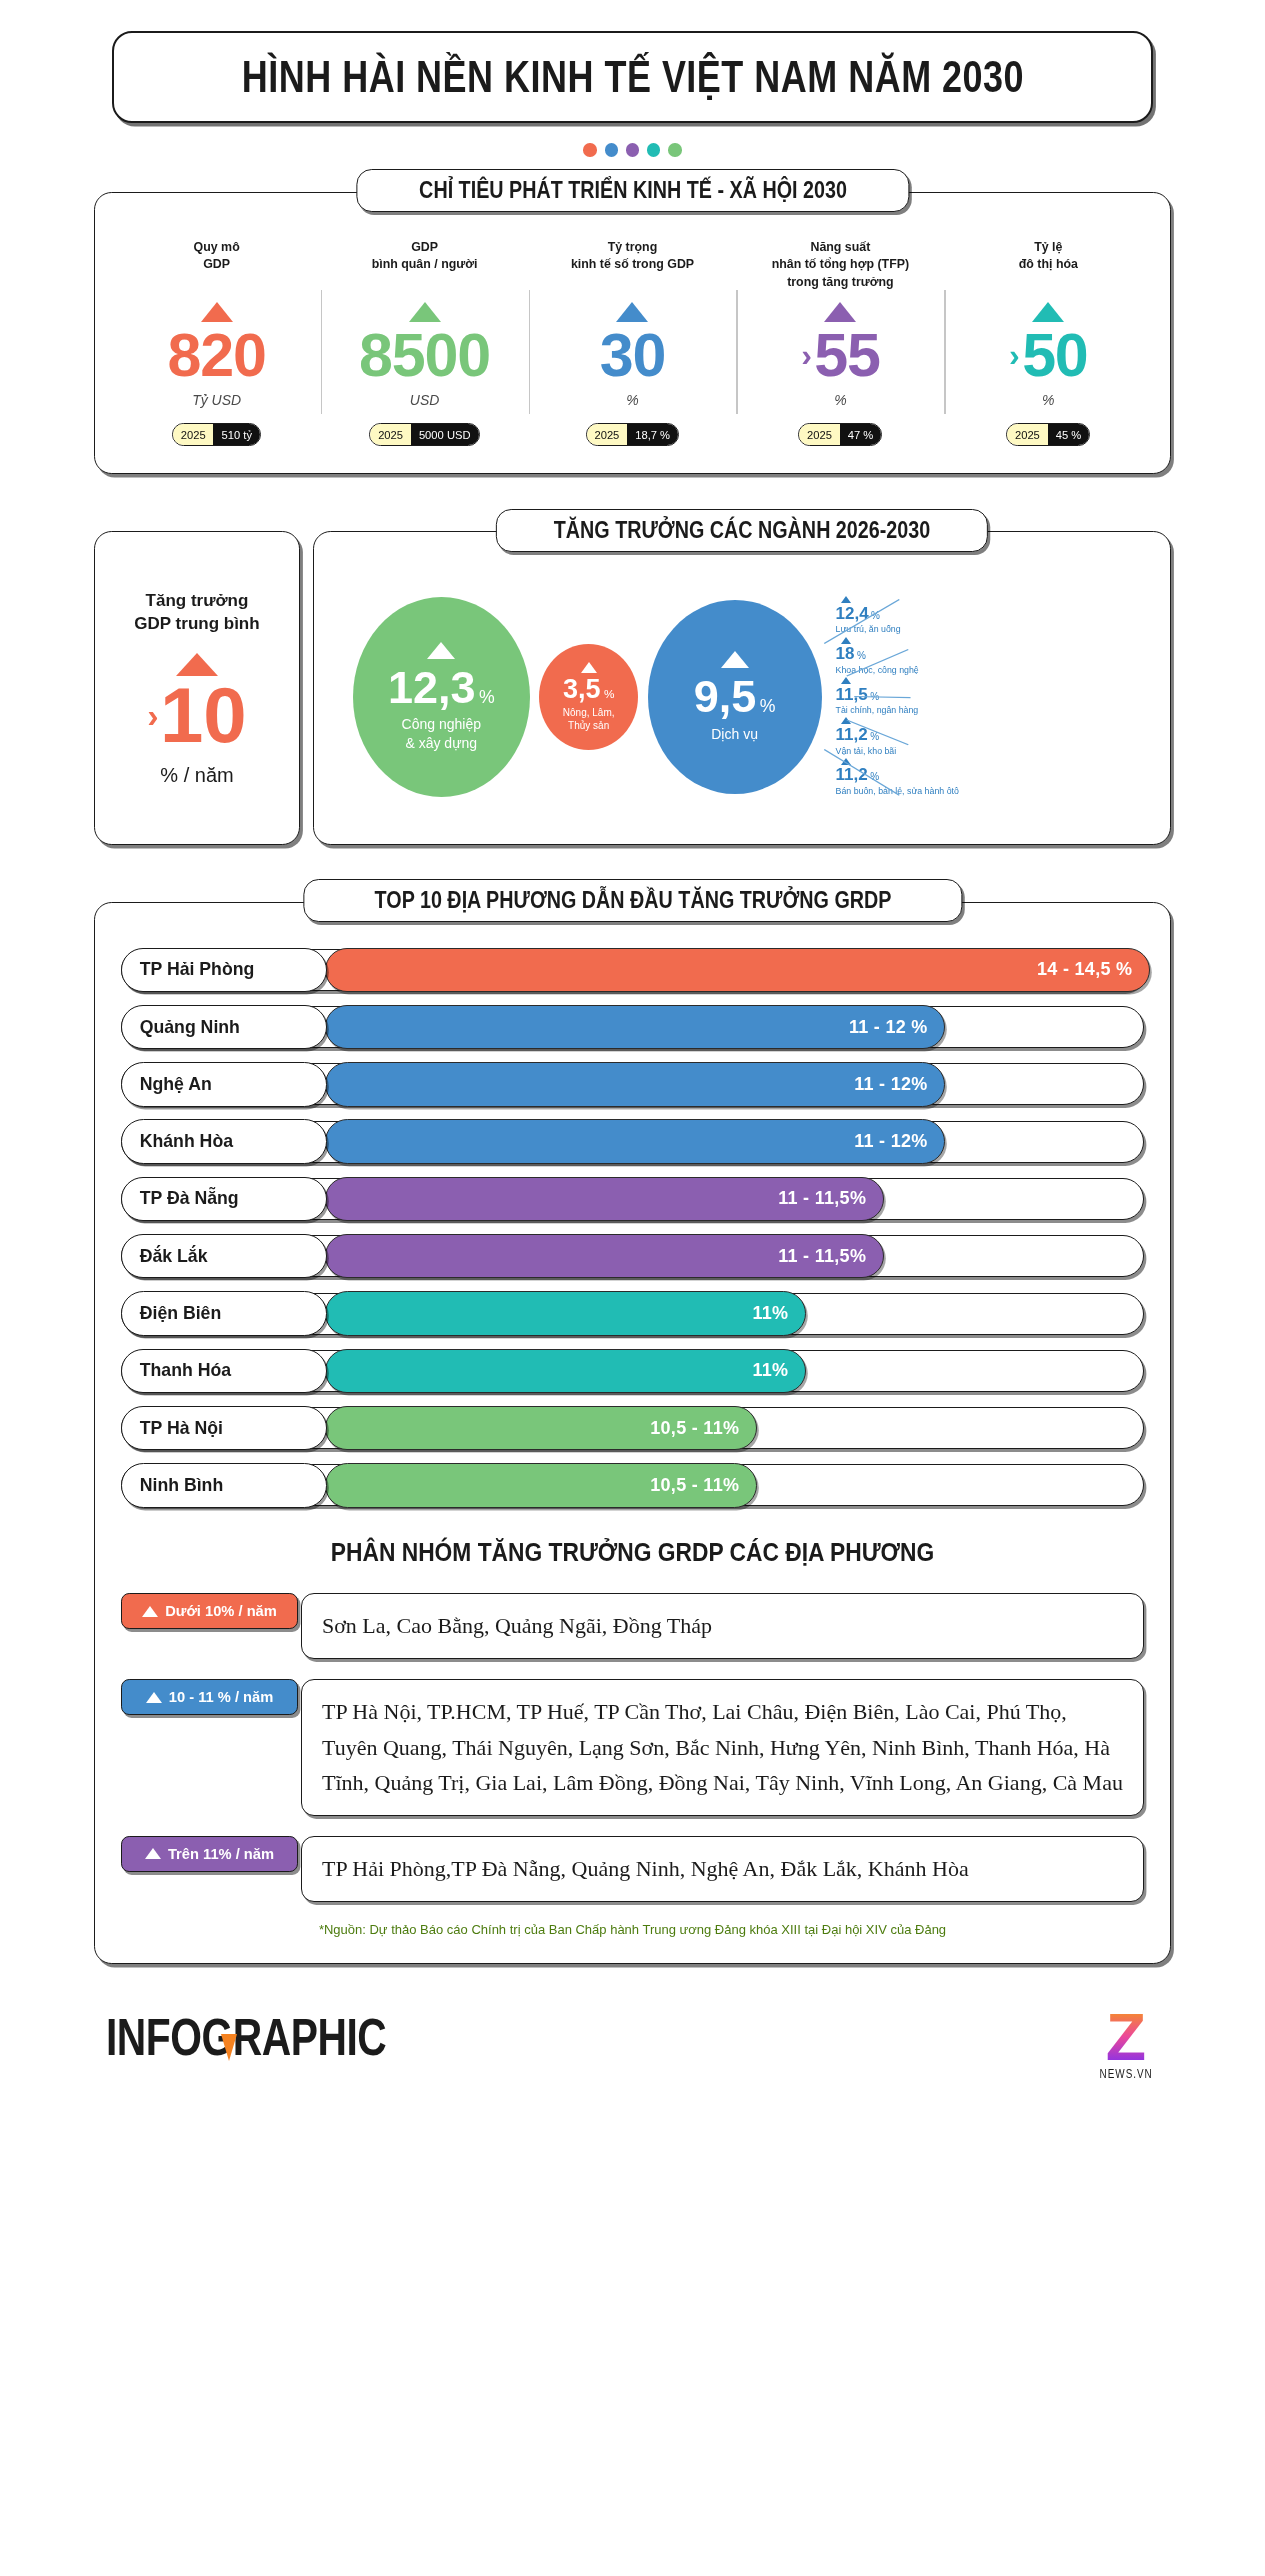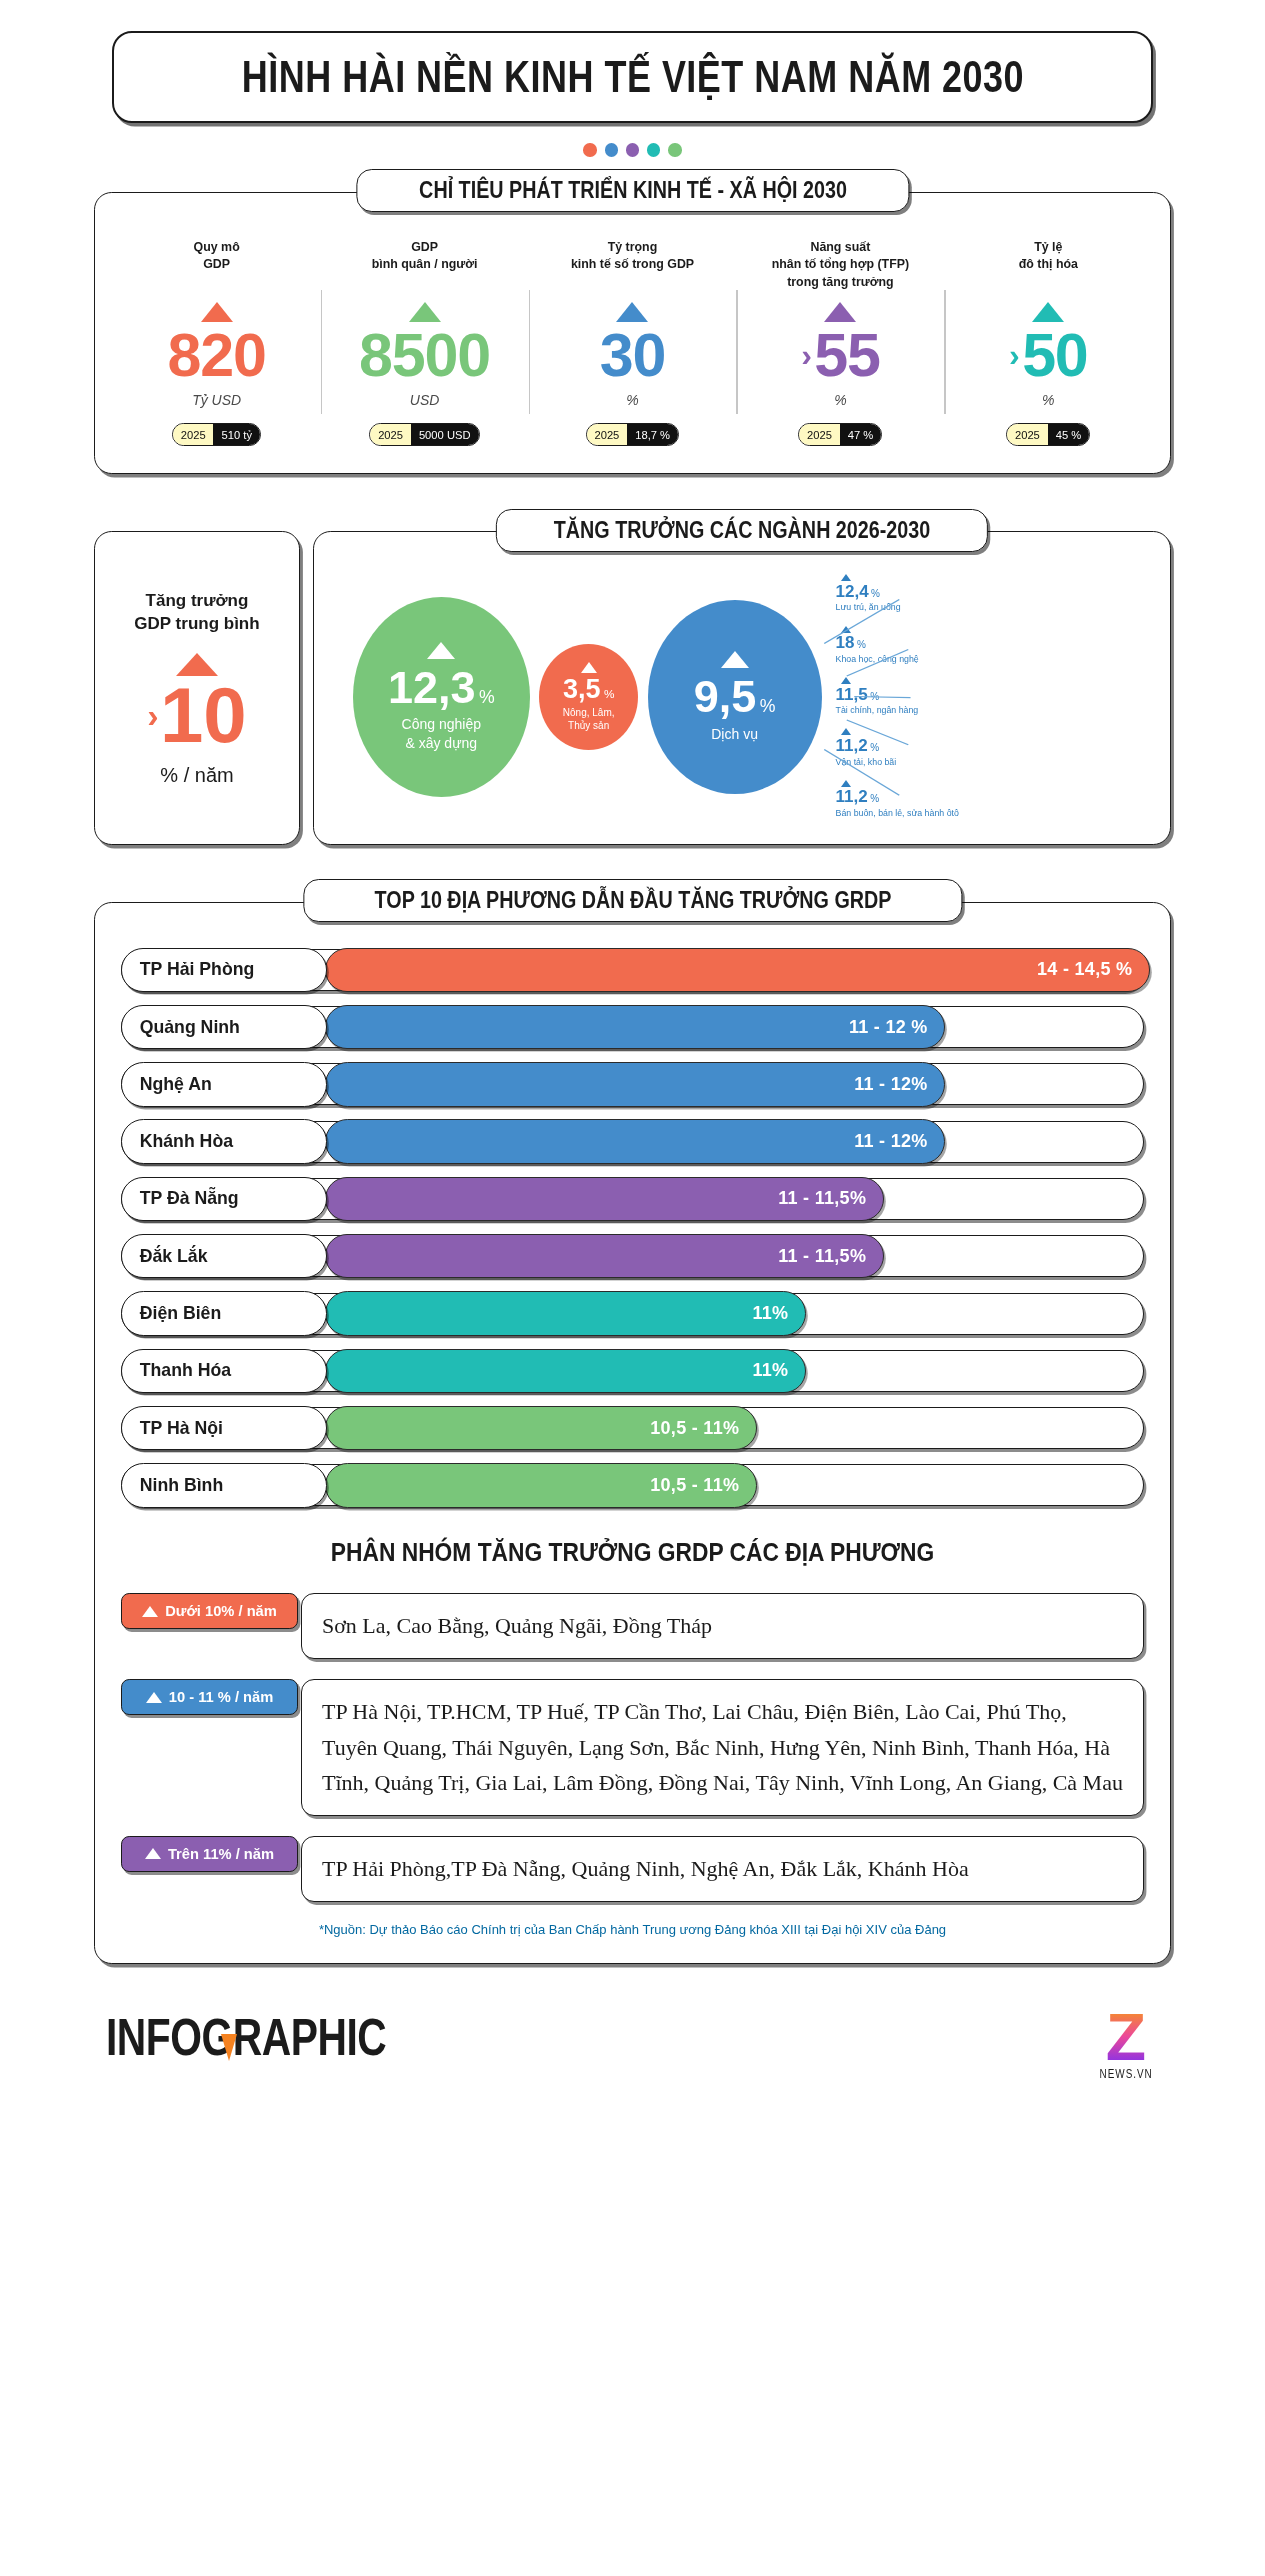--- a/index.html
+++ b/index.html
@@ -96,21 +96,21 @@
   .b-tri{width:0;height:0;border-left:14px solid transparent;border-right:14px solid transparent;border-bottom:17.7px solid #fff;margin-bottom:5.9px;}
   .b-tri.sm{border-left-width:8.8px;border-right-width:8.8px;border-bottom-width:11.2px;margin-bottom:3.5px;}
   .b-valrow{display:flex;align-items:baseline;}
   .b-val{font-size:45px;font-weight:bold;line-height:1;font-family:"Liberation Sans Narrow","Liberation Sans",sans-serif;}
   .b-val.sm{font-size:27px;}
   .b-pct{font-size:17.7px;margin-left:3.5px;}
   .b-pct.sm{font-size:11.8px;}
   .b-cap{font-size:14px;line-height:1.3;margin-top:5.9px;}
   .b-cap.sm{font-size:10px;margin-top:2.4px;}
 
-  .subs{margin-left:14px;display:flex;flex-direction:column;justify-content:center;gap:12px;flex:1;}
+  .subs{margin-left:14px;display:flex;flex-direction:column;justify-content:center;gap:1px;flex:1;}
   .sub{display:flex;flex-direction:column;align-items:flex-start;color:#2f7fc0;}
   .sub-tri{width:0;height:0;border-left:5.9px solid transparent;border-right:5.9px solid transparent;border-bottom:7.7px solid #2f7fc0;margin-left:5.9px;margin-bottom:0.6px;}
   .sub-line{display:flex;align-items:baseline;}
   .sub-val{font-size:17px;font-weight:bold;font-family:"Liberation Sans Narrow","Liberation Sans",sans-serif;}
   .sub-pct{font-size:10px;margin-left:2.4px;}
   .sub-cap{font-size:8.8px;line-height:1.28;margin-top:0.6px;color:#2f7fc0;}
   .connector{position:absolute;left:0;top:0;width:100%;height:100%;pointer-events:none;}
 
   
   #top10-panel{margin-top:57px;padding:46px 26px 26px 26px;}
@@ -146,21 +146,21 @@
     color:#fff;font-size:14.7px;font-weight:bold;padding:8.2px 4.7px;box-sizing:border-box;
     box-shadow:2.4px 2.9px 0 rgba(0,0,0,.45);min-height:36px;
     font-family:"Liberation Sans Narrow","Liberation Sans",sans-serif;
   }
   .chip-tri{width:0;height:0;border-left:8.8px solid transparent;border-right:8.8px solid transparent;border-bottom:11.2px solid #fff;flex:none;}
   .grp-box{
     flex:1;border:1.8px solid #1b1b1b;border-radius:13px;background:#fff;
     padding:14px 20px;box-sizing:border-box;box-shadow:2.4px 2.9px 0 rgba(0,0,0,.45);
   }
   .grp-text{font-size:22px;line-height:1.62;font-family:Liberation Serif, serif;}
-  .source{font-size:13px;text-align:center;margin-top:20px;color:#0369a1;font-family:"Liberation Sans Narrow","Liberation Sans",sans-serif;}
+  .source{font-size:13px;text-align:center;margin-top:20px;color:#4d7c0f;font-family:"Liberation Sans Narrow","Liberation Sans",sans-serif;}
 
   
   .footer{display:flex;justify-content:space-between;padding:44px 106px 35px 106px;}
   .ig-word{position:relative;display:inline-block;}
   .ig-text{
     font-size:51px;font-weight:bold;letter-spacing:-0.6px;
     transform:scaleX(.80);transform-origin:left center;display:inline-block;
     font-family:"Liberation Sans Narrow","Liberation Sans",sans-serif;
   }
   .ig-mark{position:absolute;left:115px;top:26px;width:0;height:0;

